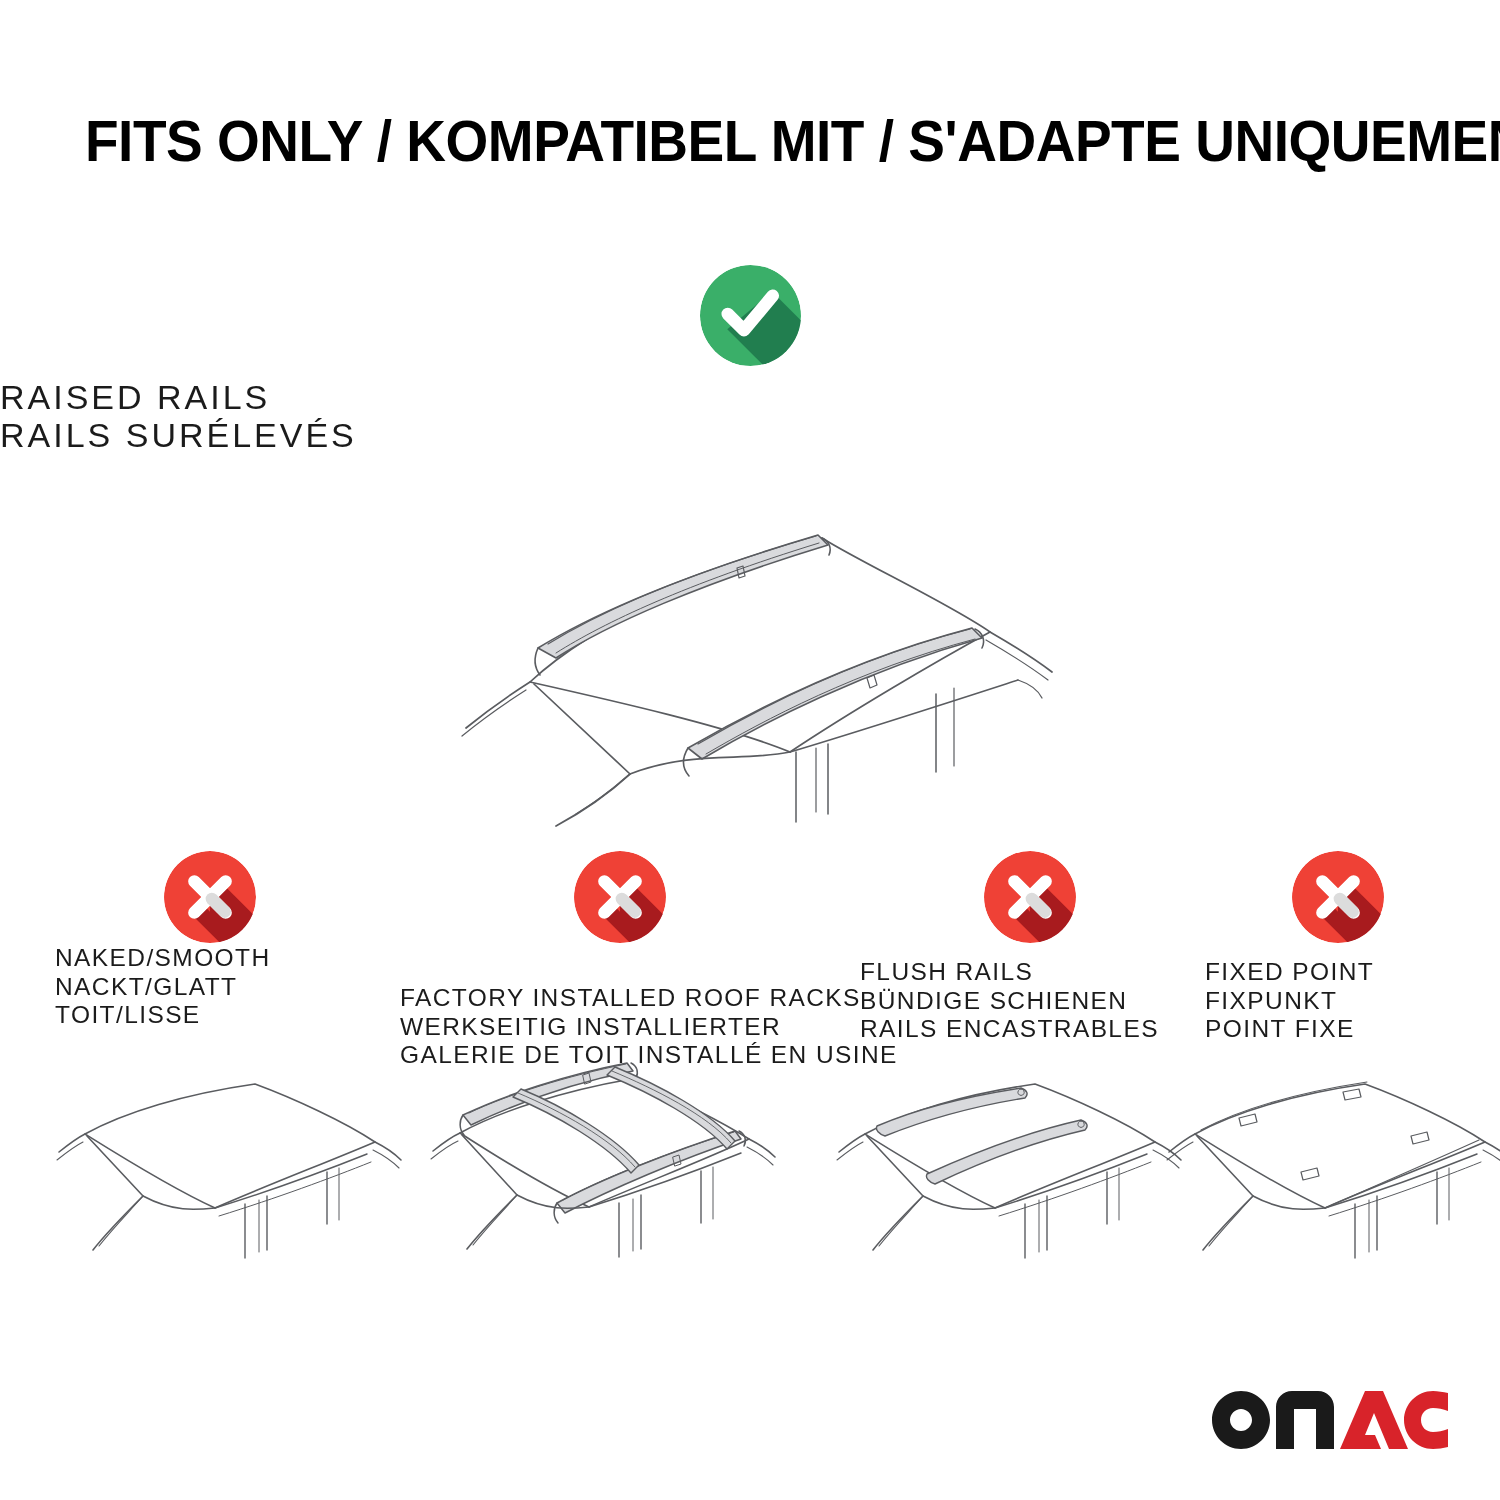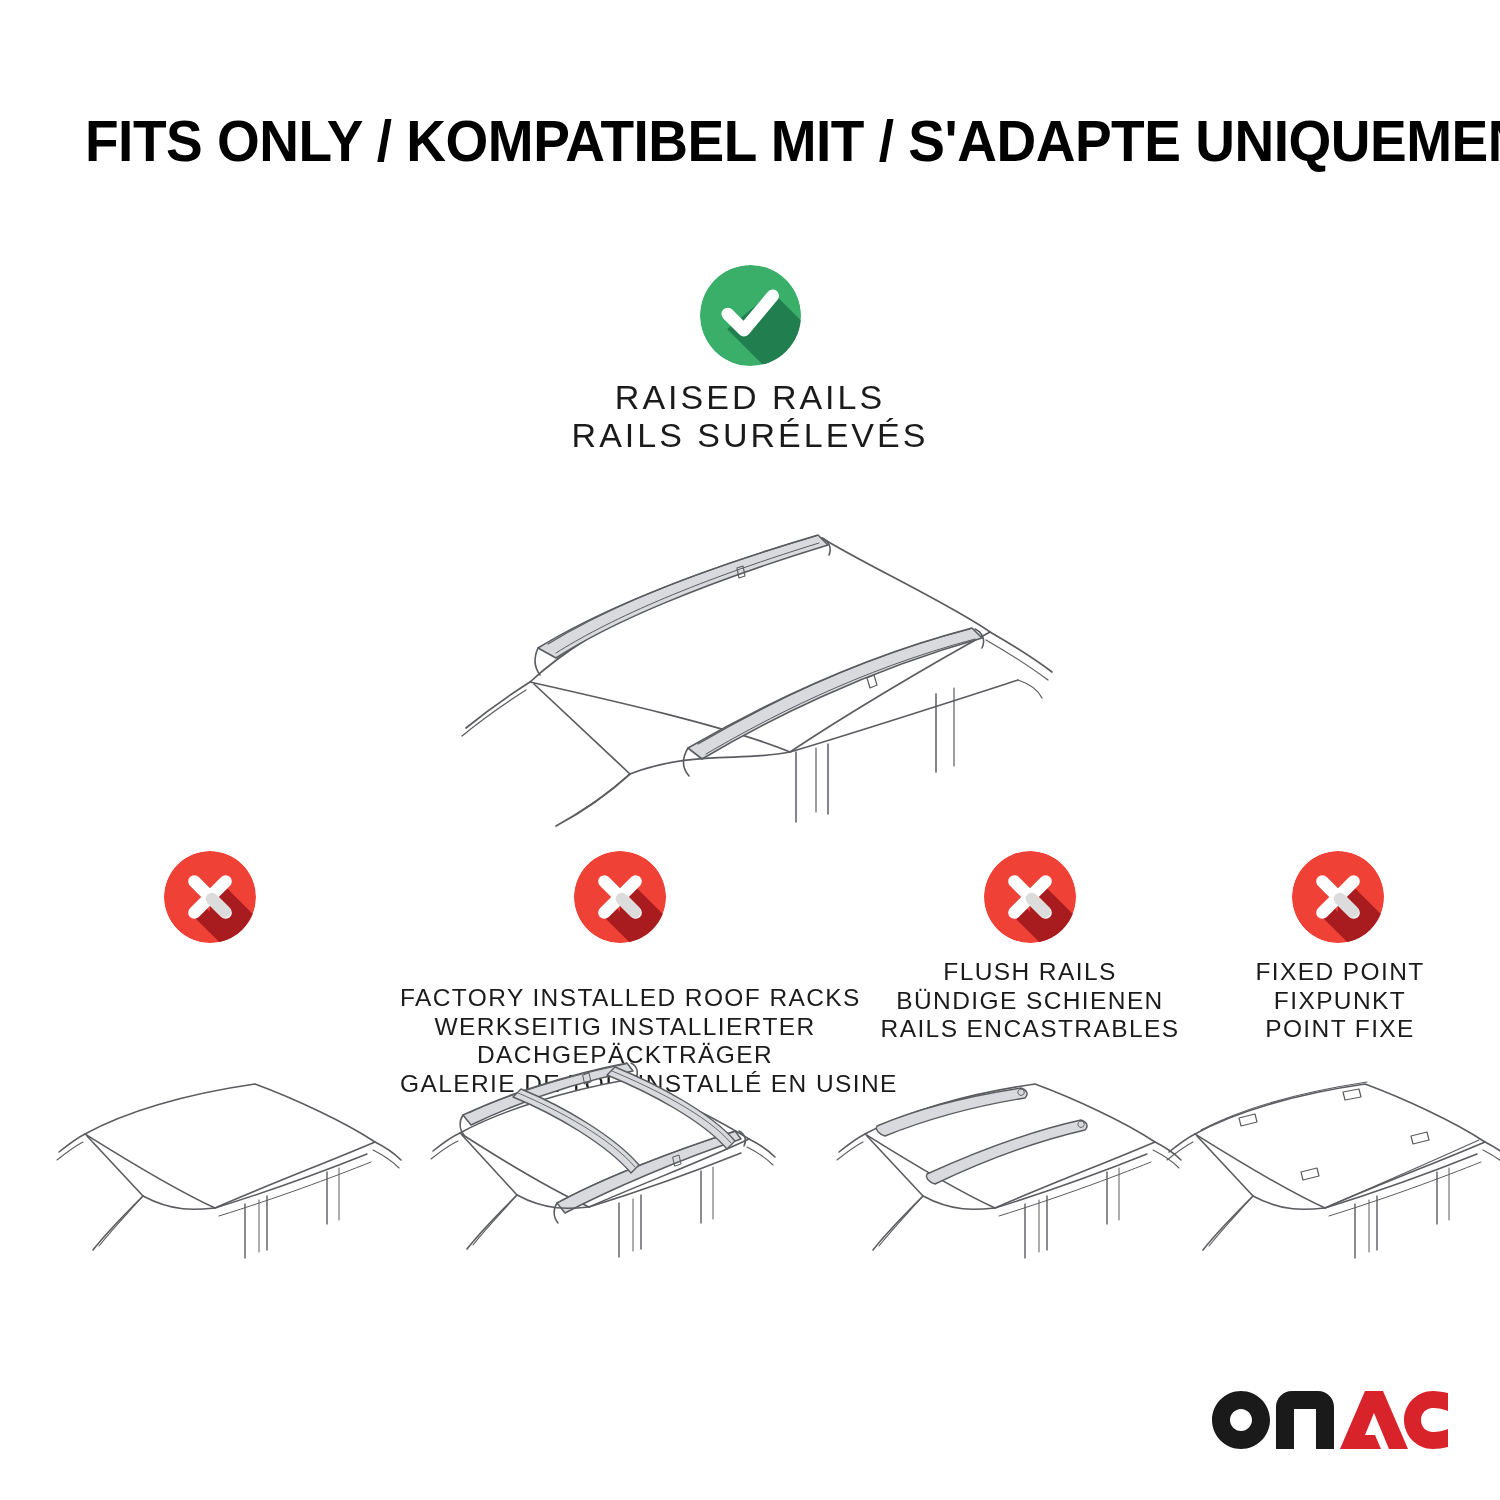--- a/index.html
+++ b/index.html
@@ -35,21 +35,21 @@
 
   .badge-no{width:92px;height:92px;top:851px;}
   .badge-no.b1{left:164px;}
   .badge-no.b2{left:574px;}
   .badge-no.b3{left:984px;}
   .badge-no.b4{left:1292px;}
 
   
   .label{
     position:absolute;
-    text-align:center;
+    text-align:left;
     color:#1b1b1b;
     font-weight:400;
     letter-spacing:2.2px;
     line-height:1.12;
     white-space:nowrap;
   }
   .label-main{
     left:0;right:0;top:378px;
     font-size:34px;
     line-height:38px;
@@ -198,25 +198,29 @@
       <circle cx="50" cy="50" r="50" fill="#EF4136"></circle>
       <path d="M60 32 L100 72 L100 76 A50 50 0 0 1 60 99 L28 67 L40 56 L50 66 L50 44 Z" fill="#A3191C" opacity="0.93"></path>
       <g stroke="#ffffff" stroke-width="13.5" stroke-linecap="round">
         <line x1="33" y1="33" x2="67" y2="67"></line>
         <line x1="67" y1="33" x2="33" y2="67"></line>
       </g>
       <line x1="52" y1="52" x2="66" y2="66" stroke="#dcdcdc" stroke-width="13.5" stroke-linecap="round"></line>
     </svg>
   </div>
 
+  <div class="label label-sub c1">
+    <div>NAKED/SMOOTH</div>
+    <div>NACKT/GLATT</div>
+    <div>TOIT/LISSE</div>
+  </div>
 
   <div class="label label-sub c2">
     <div>FACTORY INSTALLED ROOF RACKS</div>
     <div>WERKSEITIG INSTALLIERTER</div>
-    <div>DACHGEPÄCKTRÄGER</div>
     <div>GALERIE DE TOIT INSTALLÉ EN USINE</div>
   </div>
 
   <div class="label label-sub c3">
     <div>FLUSH RAILS</div>
     <div>BÜNDIGE SCHIENEN</div>
     <div>RAILS ENCASTRABLES</div>
   </div>
 
   <div class="label label-sub c4">

